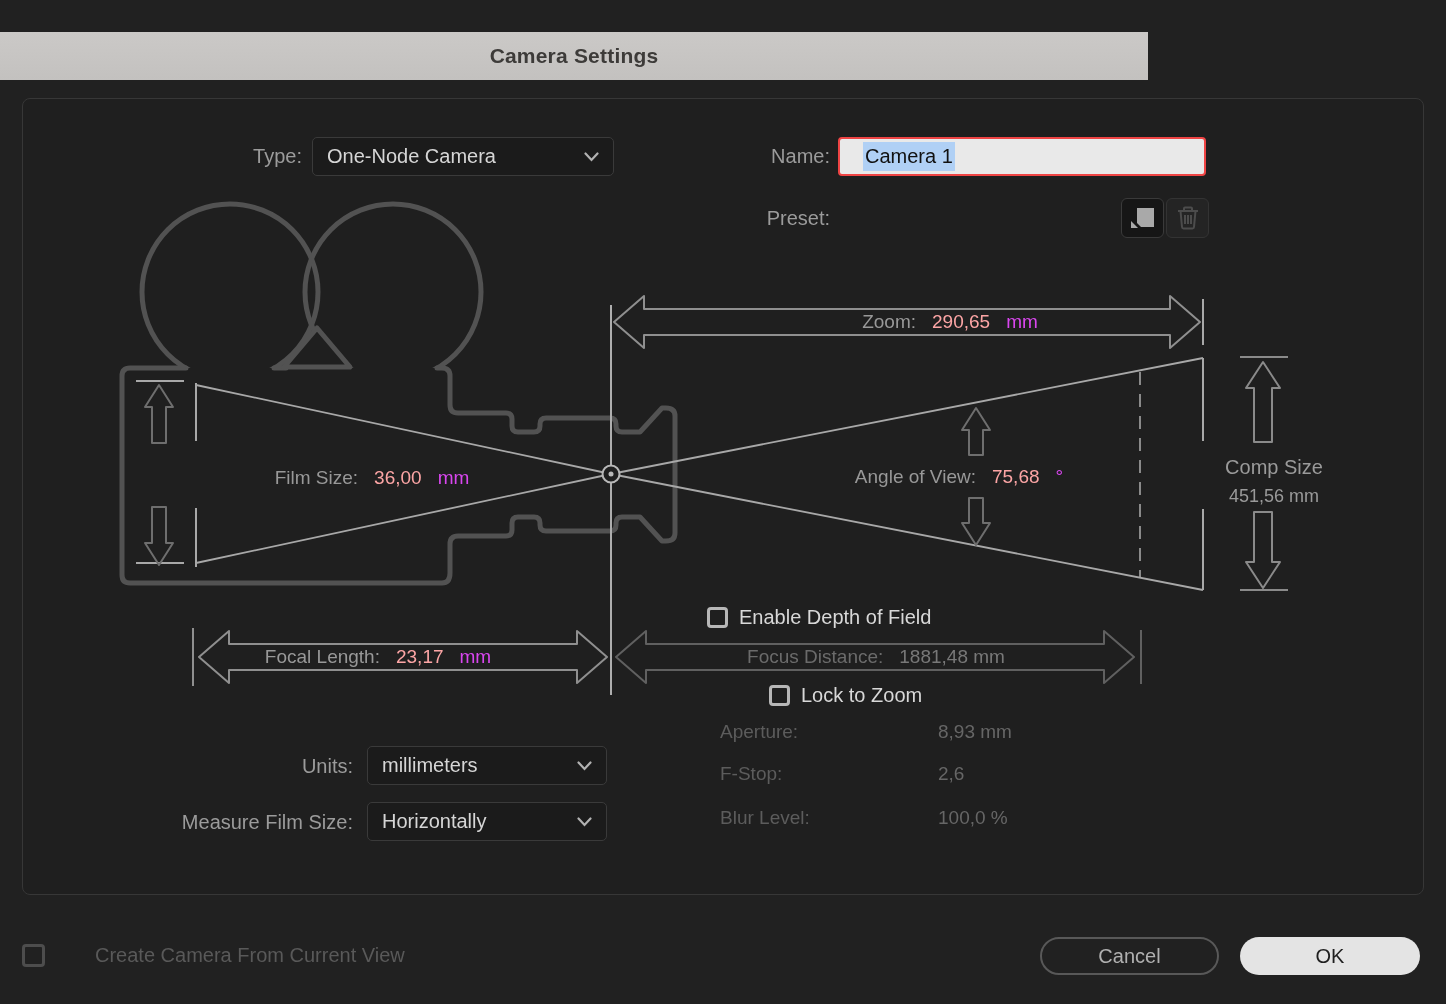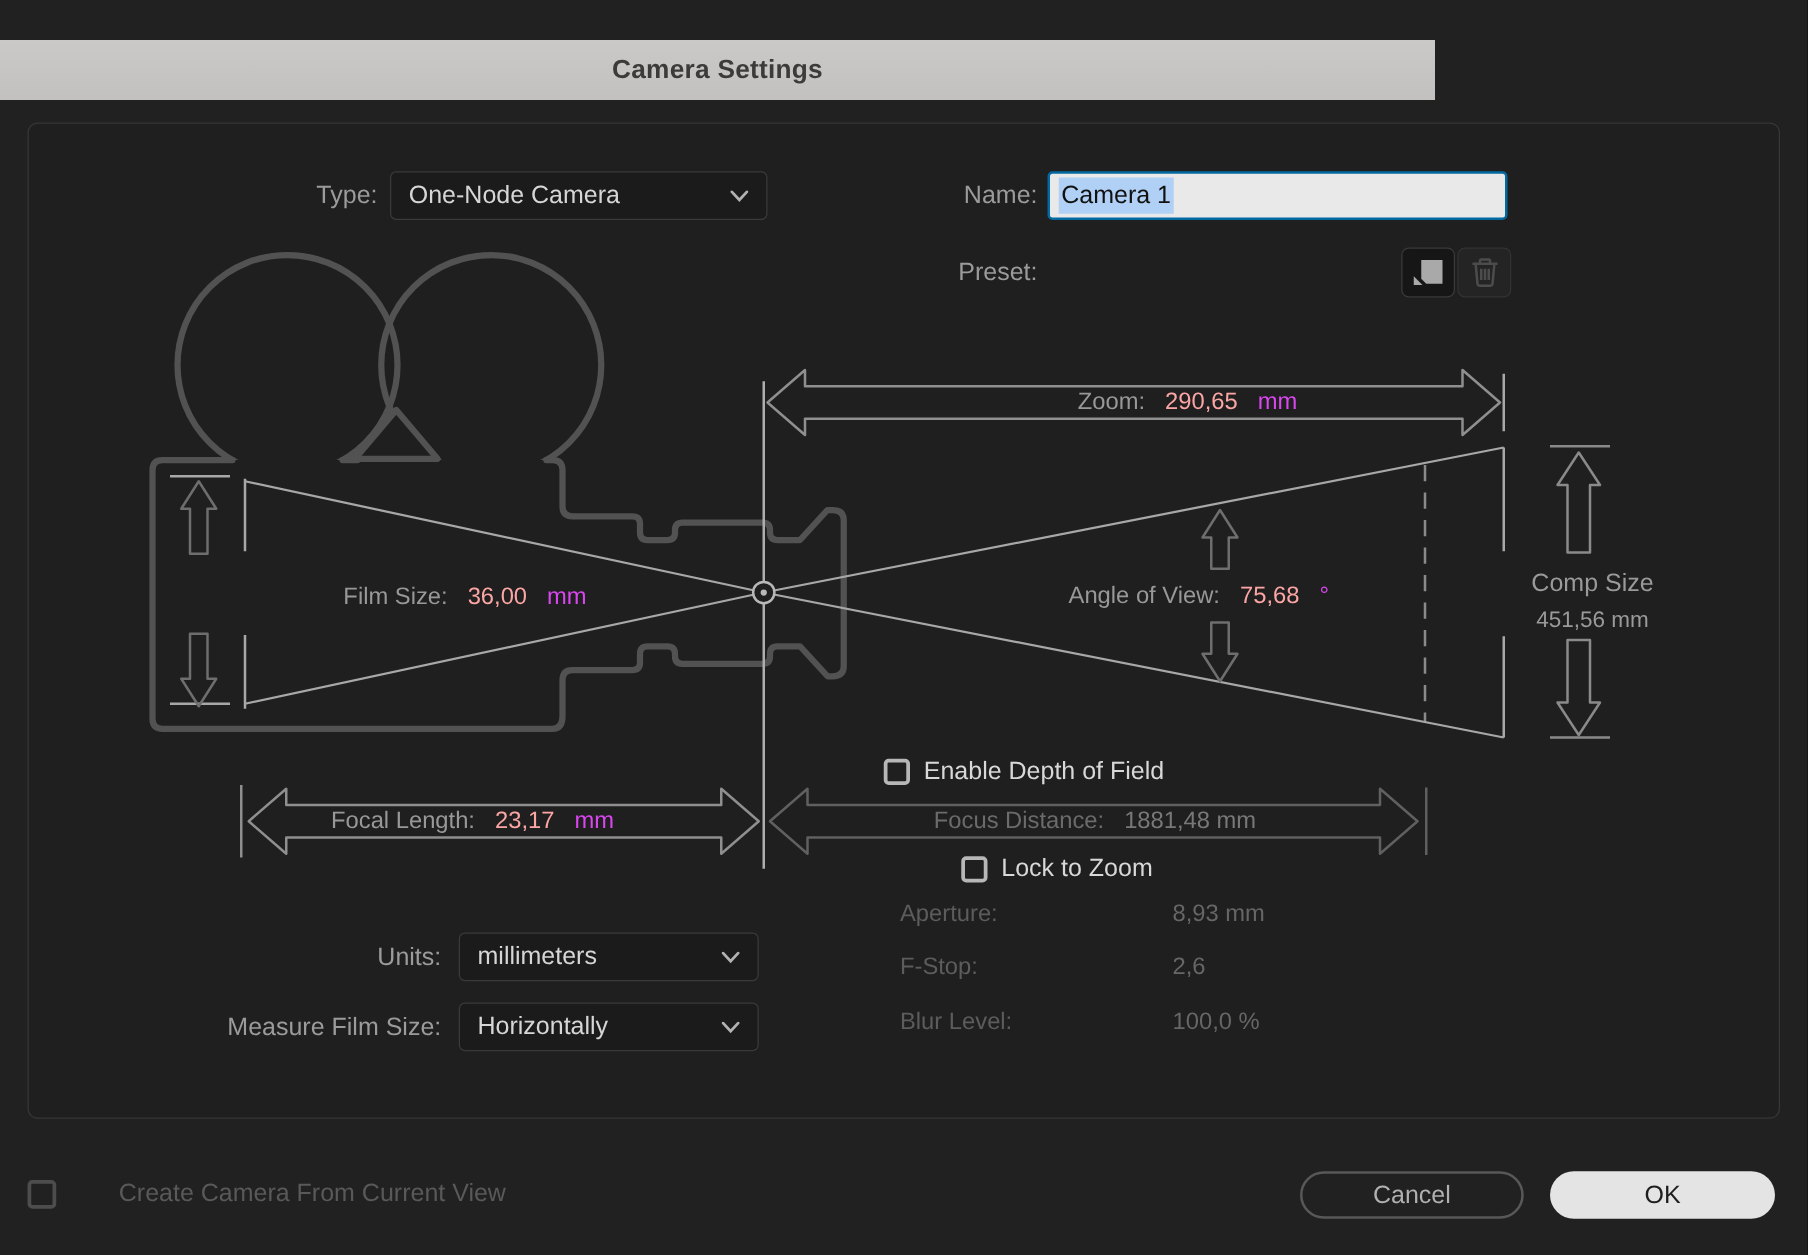--- a/index.html
+++ b/index.html
@@ -24,22 +24,22 @@
     text-align:right;line-height:24px;
   }
   .dd{
     position:absolute;z-index:2;height:39px;background:#1b1b1b;
     border:1px solid #3a3a3a;border-radius:5px;display:flex;align-items:center;
     padding:0 14px;box-sizing:border-box;justify-content:space-between;cursor:default;text-align:right;
   }
   .dd-text{font-size:20px;color:#d6d6d6;}
   .name-input{
     position:absolute;z-index:2;left:838px;top:137px;width:368px;height:39px;
-    background:#e9e9e9;border:2px solid #0369a1;border-radius:4px;
-    box-sizing:border-box;display:flex;align-items:center;padding-left:7px;
+    background:#e9e9e9;border:2px solid #ef4444;border-radius:4px;
+    box-sizing:border-box;display:flex;align-items:center;padding-left:23px;
   }
   .name-input .sel{background:#b0d0f5;font-size:20px;color:#111;padding:3px 2px;}
   .iconbtn{
     position:absolute;z-index:2;width:43px;height:40px;border-radius:6px;
     display:flex;align-items:center;justify-content:center;box-sizing:border-box;
   }
   .iconbtn.save{background:#161616;border:1px solid #3a3a3a;}
   .iconbtn.trash{background:#242424;border:1px solid #333333;}
   .dim{
     position:absolute;z-index:2;display:flex;gap:16px;align-items:baseline;

